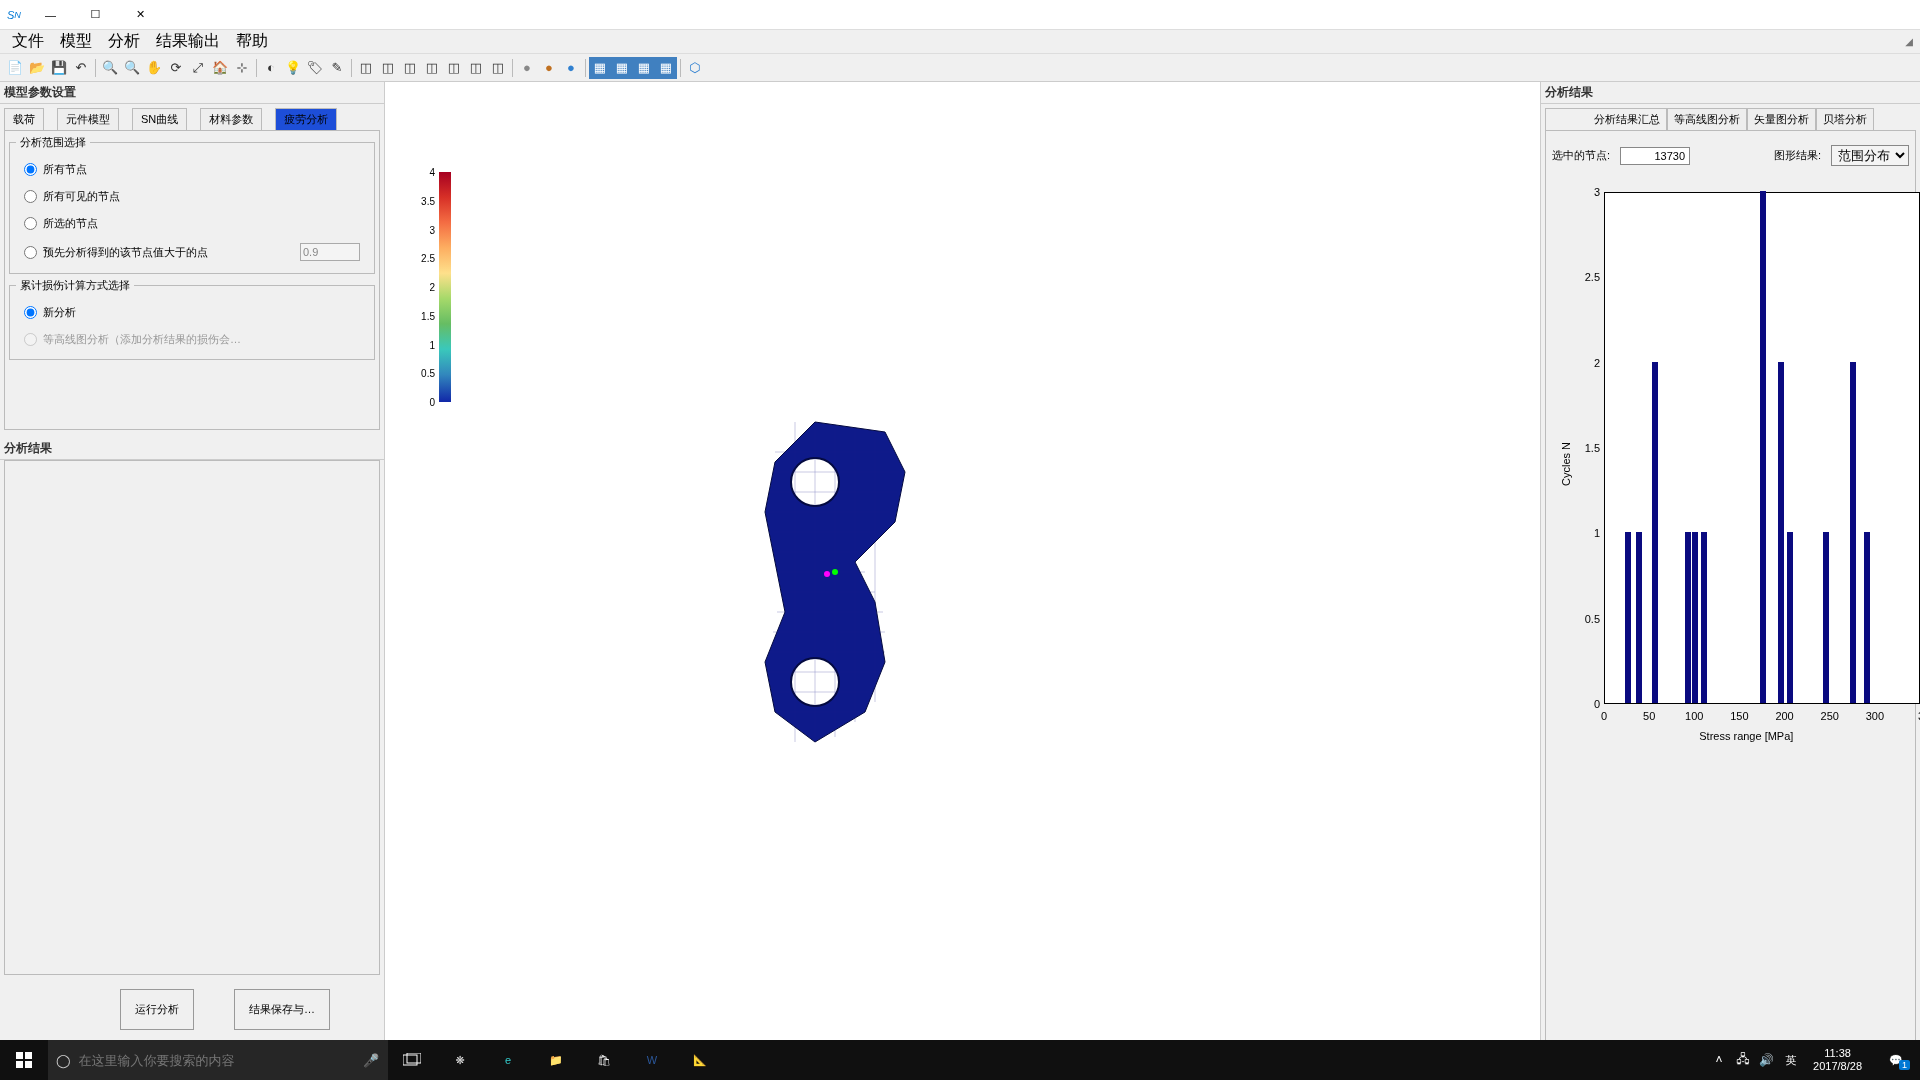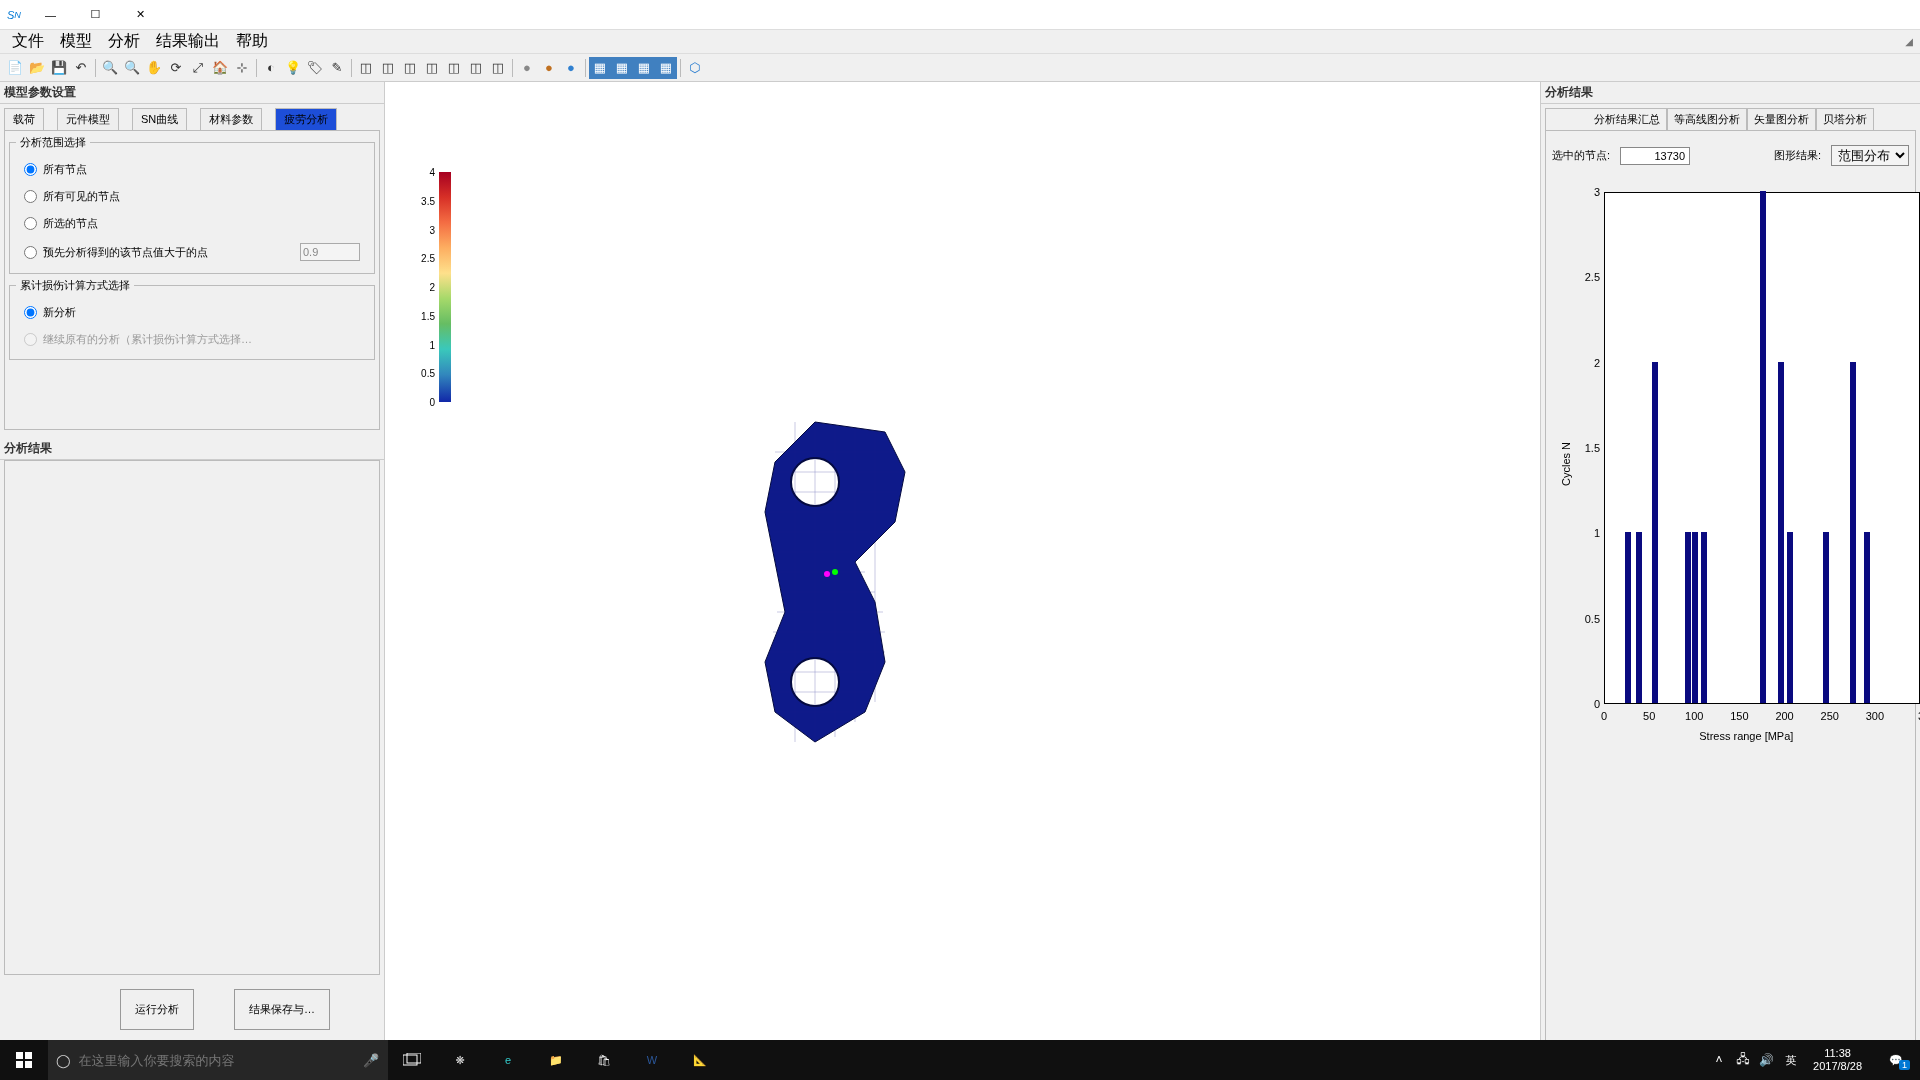--- a/index.html
+++ b/index.html
@@ -189,21 +189,21 @@
       </fieldset>
       <fieldset>
         <legend>累计损伤计算方式选择</legend>
         <div id="group2-radios">
             <div class="radio-row">
               <input type="radio" name="g2" checked="" style="">
               <label>新分析</label>
             </div>
             <div class="radio-row disabled">
               <input type="radio" name="g2" disabled="" style="">
-              <label>继续原有的分析（累计损伤计算方式选择…</label>
+              <label>等高线图分析（添加分析结果的损伤会…</label>
             </div>
           </div>
       </fieldset>
     </div>
     <div class="panel-title" style="margin-top:4px;">分析结果</div>
     <div style="border:1px solid #bbb; margin:0 4px 4px 4px; flex:1; min-height:320px; background:#f0f0f0;"></div>
     <div class="left-buttons">
       <button>运行分析</button>
       <button>结果保存与…</button>
     </div>

